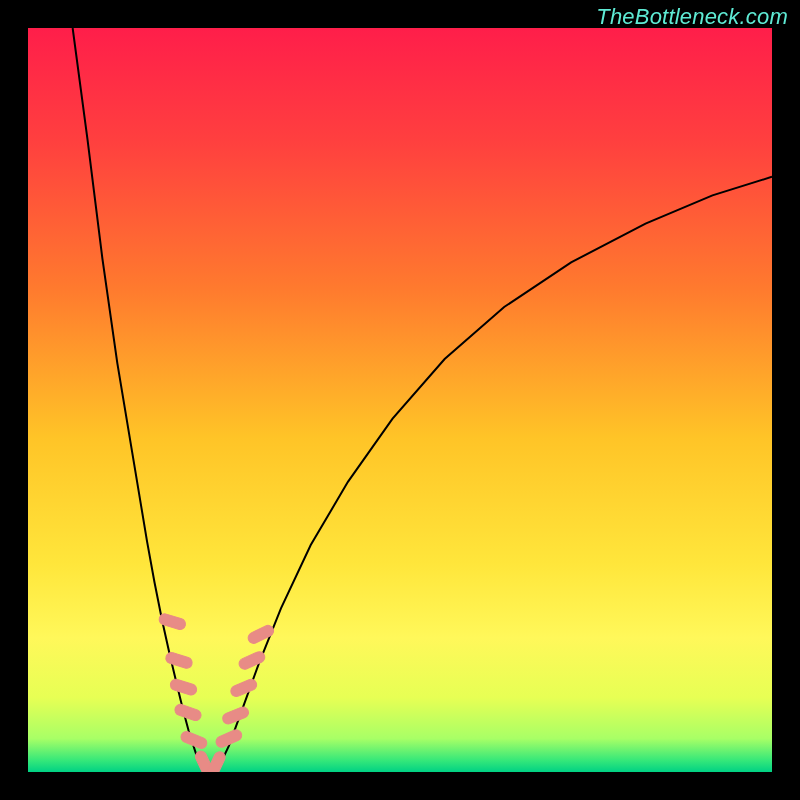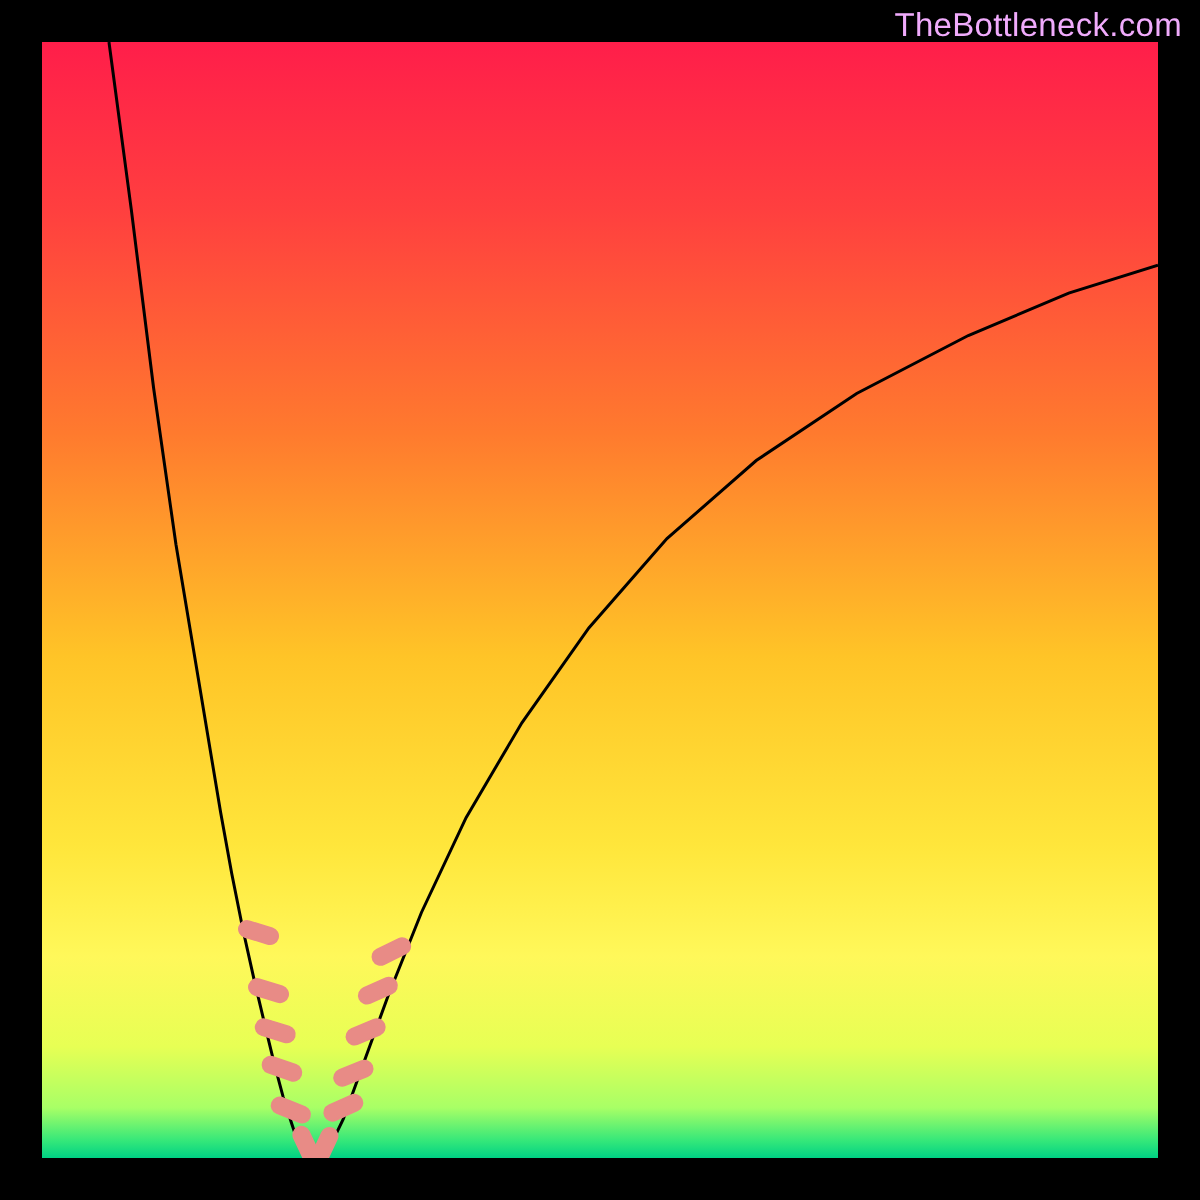--- a/index.html
+++ b/index.html
@@ -13,25 +13,26 @@
   .frame {
     width: 800px;
     height: 800px;
     background: #000;
     position: relative;
   }
   .watermark {
     position: absolute;
     top: 4px;
     right: 12px;
-    color: #f0abfc;
+    color: #5eead4;
     font-size: 22px;
     font-weight: 500;
     letter-spacing: 0.2px;
     z-index: 10;
+    font-style: italic;
   }
   .plot-area {
     position: absolute;
     left: 28px;
     top: 28px;
     width: 744px;
     height: 744px;
     overflow: hidden;
   }
   .plot-area svg {

